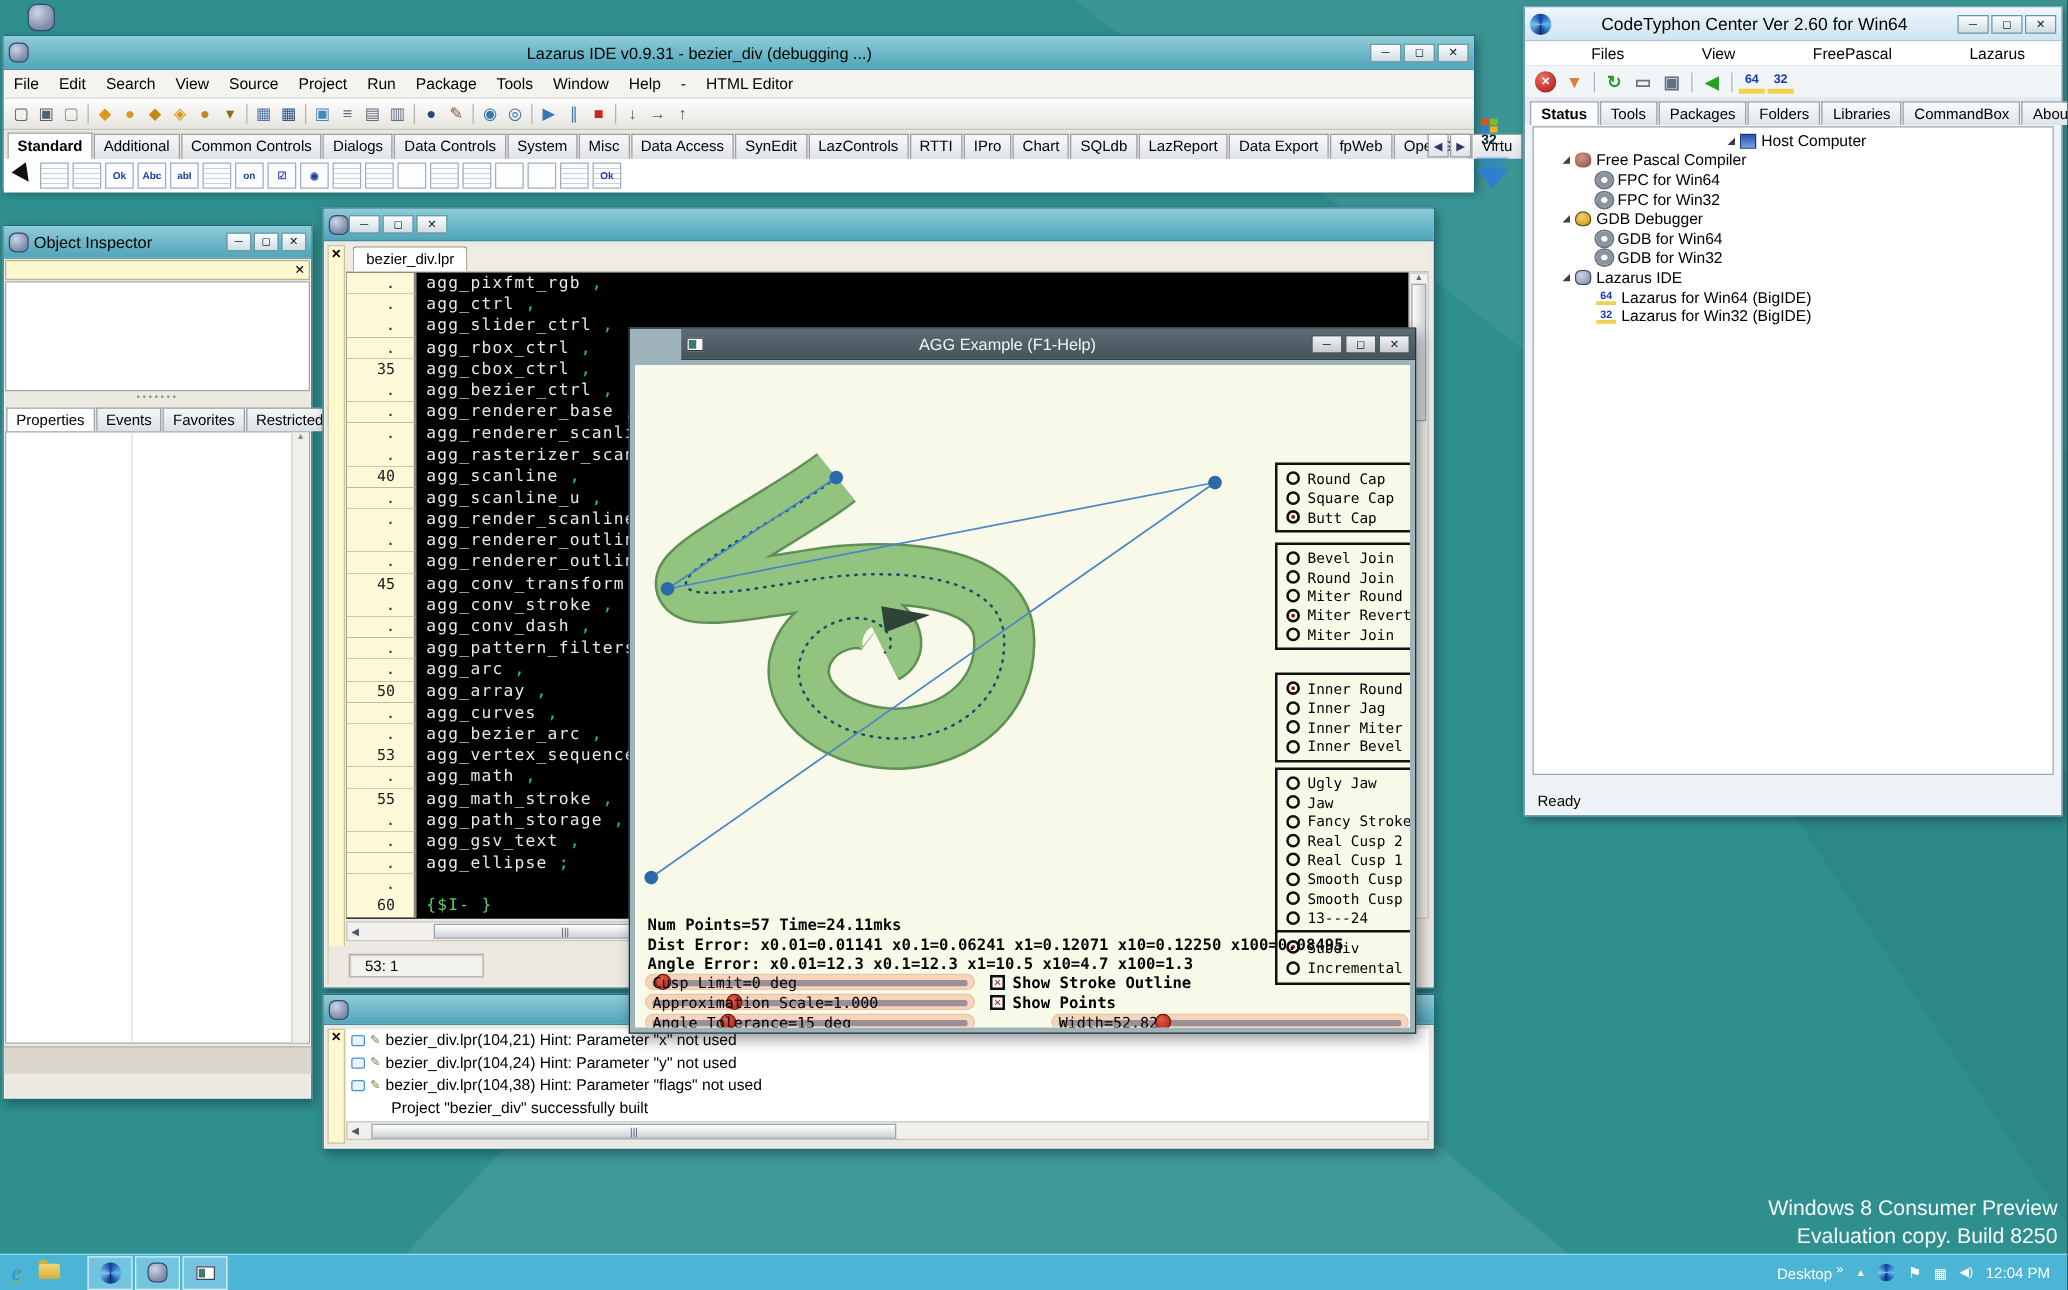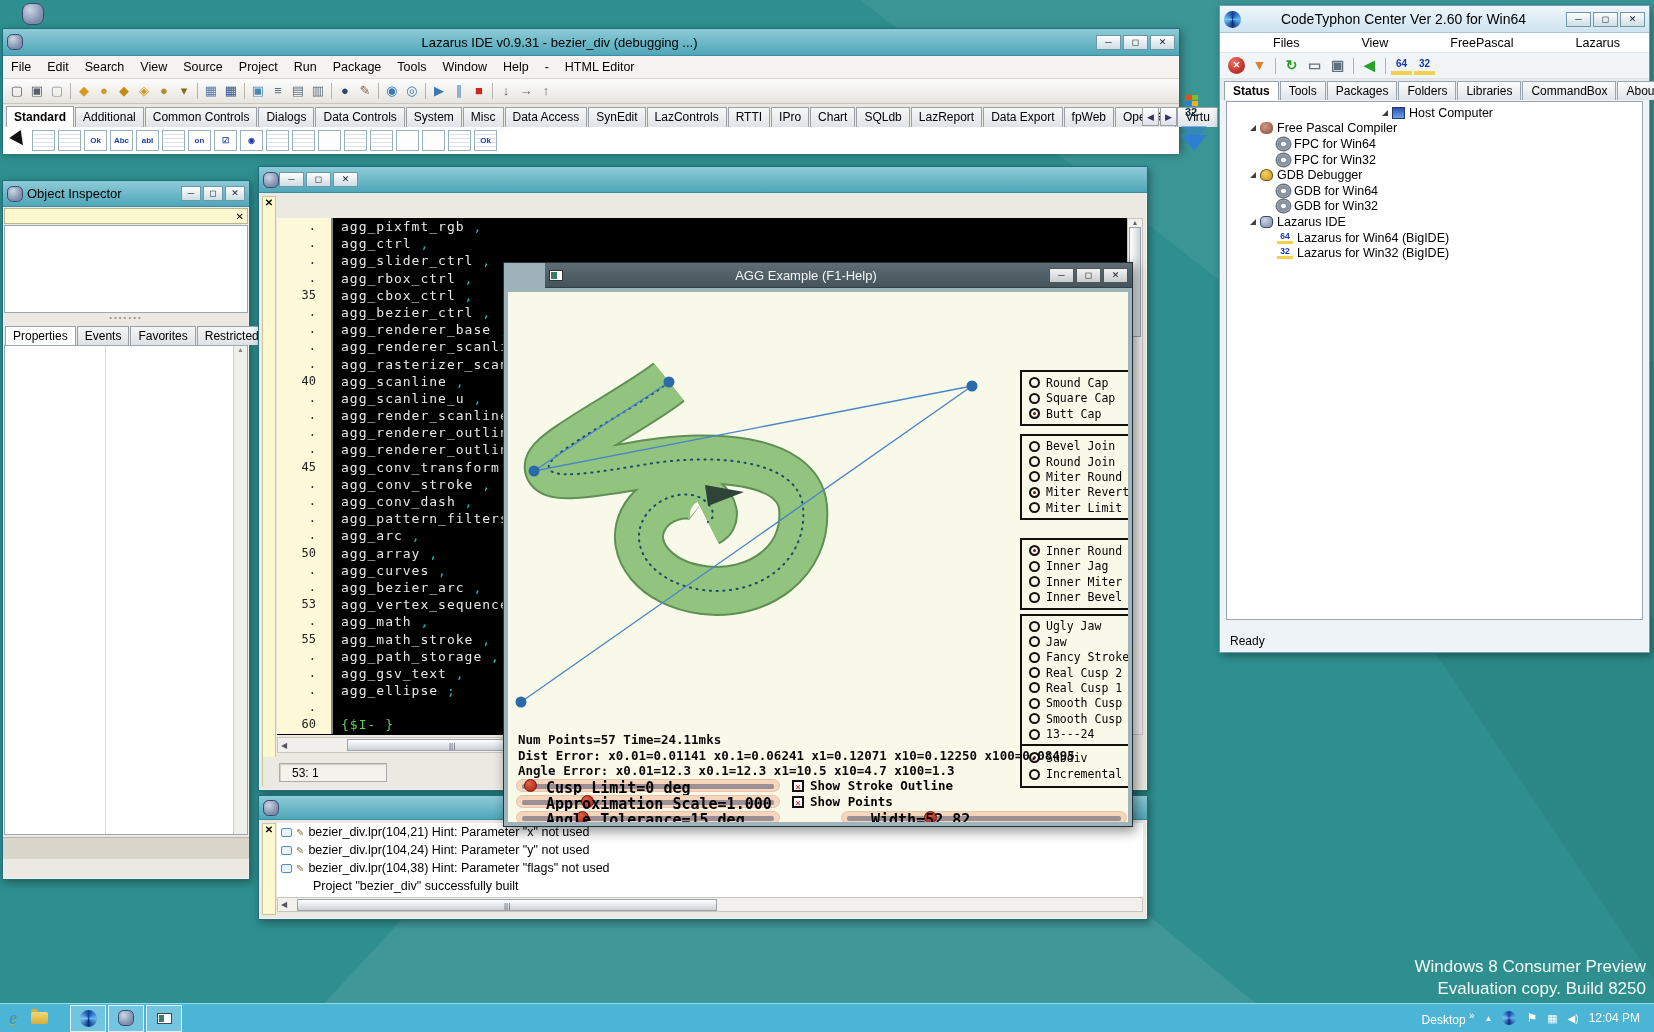--- a/index.html
+++ b/index.html
@@ -117,21 +117,21 @@
           display:flex;flex-direction:column;justify-content:space-evenly;padding:2px 0 2px 7px;}
   .ropt{display:flex;align-items:center;gap:6px;}
   .radio{width:11px;height:11px;border:2px solid #111;border-radius:50%;background:#f9f9ea;flex:0 0 auto;}
   .radio.sel{background:#7a1010;box-shadow:inset 0 0 0 2px #f9f9ea;}
   .rlabel{font-size:11.5px;white-space:nowrap;}
   .agginfo{position:absolute;left:10px;font-size:12.5px;font-weight:bold;white-space:nowrap;color:#0a0a0a;}
   .slider{position:absolute;height:13px;background:#f6d5bd;border:1px solid #e8c4a8;border-radius:7px;}
   .slider .bar{position:absolute;left:5px;right:5px;top:4px;height:5px;background:#9c8f96;border-radius:2px;}
   .slider .knob{position:absolute;top:-1px;width:13px;height:13px;border-radius:50%;
                 background:radial-gradient(circle at 35% 30%,#e06048,#a82014);border:1px solid #70140c;}
-  .slider .slabel{position:absolute;left:5px;top:-1px;font-size:15px;font-weight:bold;white-space:nowrap;margin-left:24px;}
+  .slider .slabel{position:absolute;left:5px;top:-1px;font-size:12px;font-weight:normal;white-space:nowrap;}
   .aggcheck{position:absolute;display:flex;align-items:center;gap:6px;}
   .cbox{width:12px;height:12px;border:2px solid #111;background:#fff;color:#c01818;font-weight:bold;
         font-size:10px;line-height:9px;text-align:center;}
   .aggcheck .clabel{font-size:12.5px;font-weight:bold;white-space:nowrap;}
 
   
   #ct{border:1px solid #6f9cb4;background:#eef3f7;}
   #ct .tbar{background:linear-gradient(#eef6fb,#cfe4f1);border-bottom:1px solid #a8c4d6;height:27px;font-size:14px;}
   .swirl{width:17px;height:17px;border-radius:50%;
          background:conic-gradient(#123f9e,#5fb8f0,#0c2f80,#74c6f4,#123f9e);flex:0 0 auto;}
@@ -338,20 +338,23 @@
       <span class="paw"></span>
       <span class="capbtns">
         <span class="capbtn">─</span>
         <span class="capbtn">◻</span>
         <span class="capbtn">✕</span>
       </span>
     </div>
     <div class="closecol">
       <span>✕</span>
     </div>
+    <div class="se-tabs">
+      <span class="setab">bezier_div.lpr</span>
+    </div>
     <div class="se-code" id="se-code">
         <div class="crow">
           <span class="gut">.</span>
           <span class="ctext"><span>agg_pixfmt_rgb </span><span class="punct">,</span></span>
         </div>
         <div class="crow">
           <span class="gut">.</span>
           <span class="ctext"><span>agg_ctrl </span><span class="punct">,</span></span>
         </div>
         <div class="crow">
@@ -559,21 +562,21 @@
           <div class="ropt">
             <span class="radio"></span>
             <span class="rlabel">Miter Round</span>
           </div>
           <div class="ropt">
             <span class="radio sel"></span>
             <span class="rlabel">Miter Revert</span>
           </div>
           <div class="ropt">
             <span class="radio"></span>
-            <span class="rlabel">Miter Limit</span>
+            <span class="rlabel">Miter Join</span>
           </div>
         </div><div class="rgroup" style="top: 246px; height: 72px;">
           <div class="ropt">
             <span class="radio sel"></span>
             <span class="rlabel">Inner Round</span>
           </div>
           <div class="ropt">
             <span class="radio"></span>
             <span class="rlabel">Inner Jag</span>
           </div>

